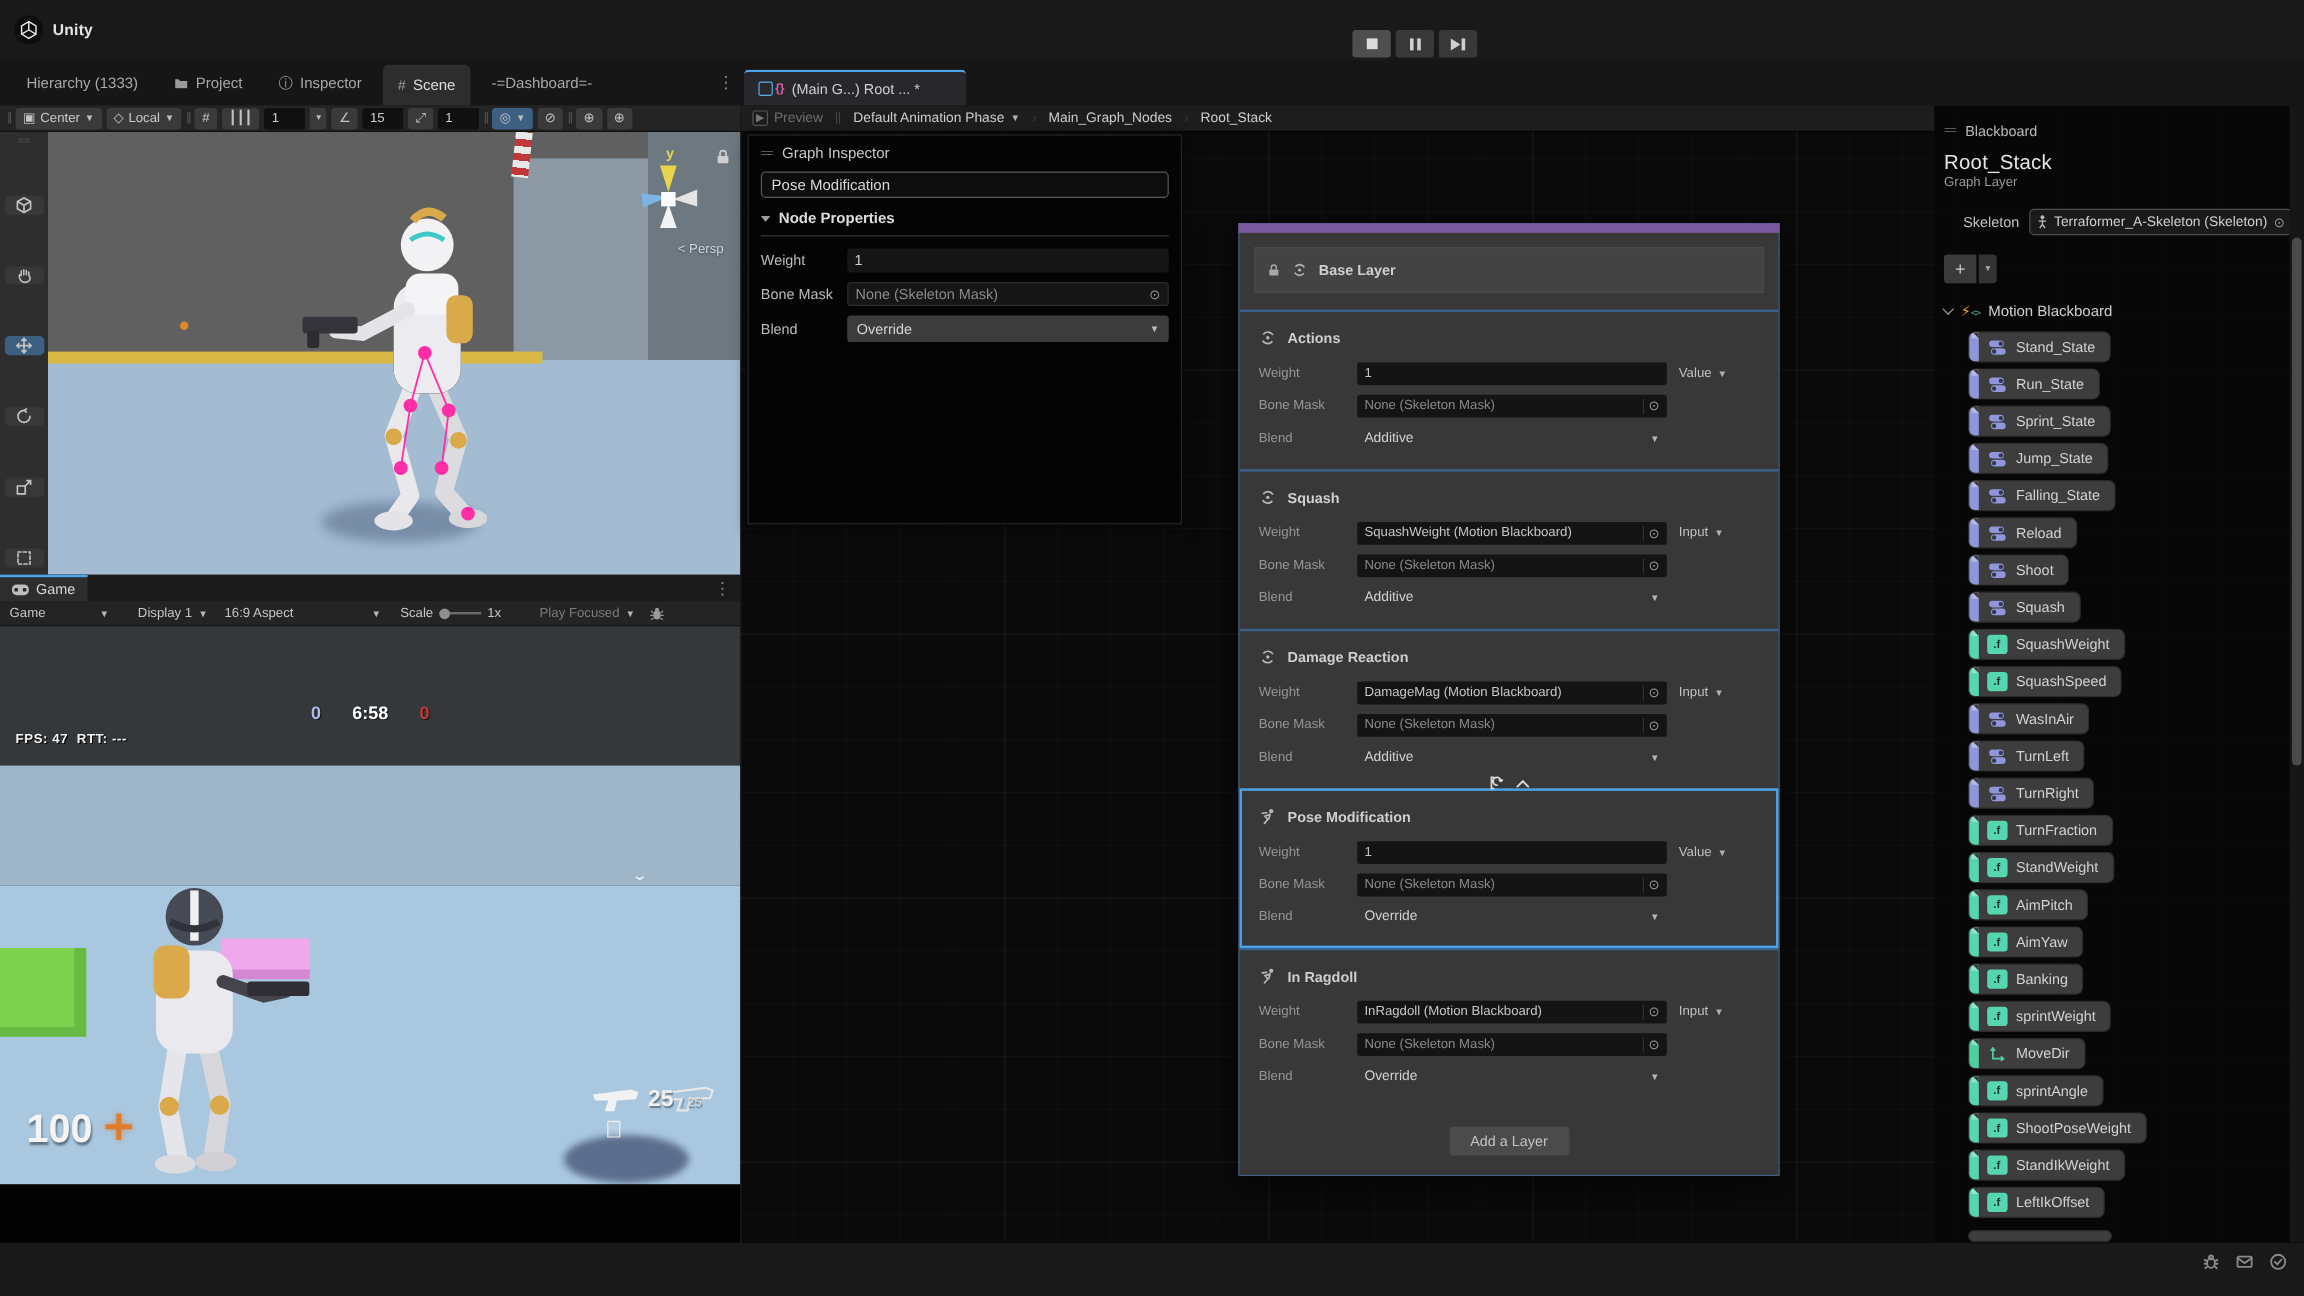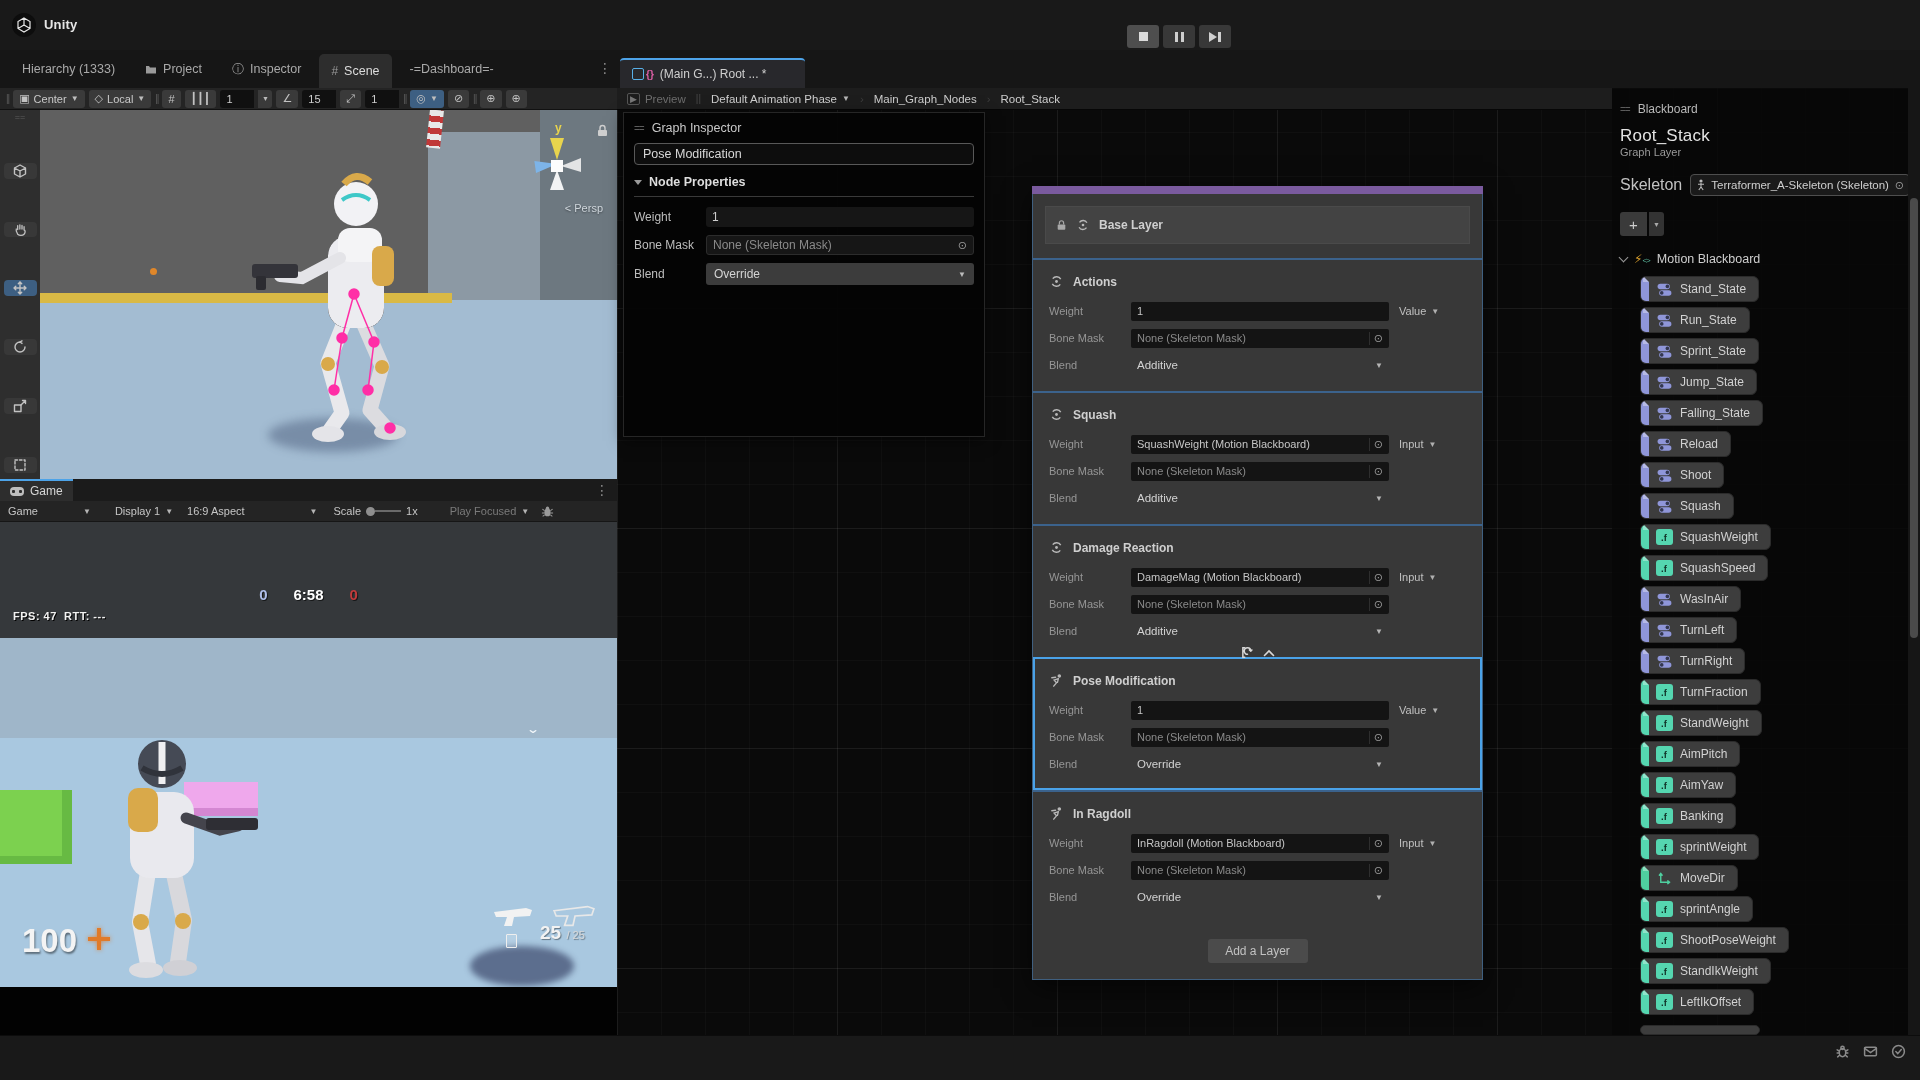--- a/index.html
+++ b/index.html
@@ -109,21 +109,21 @@
   .hud{position:absolute;color:#fff;}
   .hud-fps{left:13px;top:88px;font-size:11px;font-weight:bold;letter-spacing:.5px;text-shadow:1px 1px 0 #000;color:#f2f2f2;}
   .hud-score{left:0;top:64px;width:617px;text-align:center;font-size:15px;font-weight:bold;text-shadow:1px 1px 0 rgba(0,0,0,.6);}
   .score-blue{color:#aebde8;margin-right:26px;}
   .score-red{color:#c23b3b;margin-left:26px;}
   .hud-health{left:22px;top:400px;font-size:33px;font-weight:bold;color:#f4f4f4;text-shadow:1px 2px 2px rgba(0,0,0,.45);}
   .crosshair{position:absolute;left:88px;top:406px;width:22px;height:22px;}
   .crosshair:before,.crosshair:after{content:"";position:absolute;background:#e07b2a;box-shadow:0 0 4px rgba(224,123,42,.8);}
   .crosshair:before{left:9px;top:0;width:4px;height:22px;}
   .crosshair:after{left:0;top:9px;width:22px;height:4px;}
-  .hud-ammo{left:540px;top:400px;font-size:19px;font-weight:bold;color:#f2f2f2;text-shadow:1px 1px 1px rgba(0,0,0,.4);}
+  .hud-ammo{left:540px;top:384px;font-size:19px;font-weight:bold;color:#f2f2f2;text-shadow:1px 1px 1px rgba(0,0,0,.4);}
   .hud-ammo small{font-size:11px;color:#d8d8d8;font-weight:normal;}
   .gun-filled{position:absolute;left:492px;top:382px;}
   .gun-outline{position:absolute;left:552px;top:380px;}
   .docicon{position:absolute;left:506px;top:412px;width:11px;height:14px;border:1.5px solid #eee;border-radius:1px;background:rgba(255,255,255,.15);}
 
   
   .graph-pane{position:relative;flex:1;height:947px;background-color:#0a0a0a;
     background-image:
       linear-gradient(rgba(255,255,255,.05) 1px,transparent 1px),
       linear-gradient(90deg,rgba(255,255,255,.05) 1px,transparent 1px),
@@ -184,21 +184,21 @@
   .selpanel svg{stroke:#d8d8d8;fill:none;stroke-width:1.6;stroke-linecap:round;}
   .rs-footer{display:flex;justify-content:center;padding:16px 0;}
   .addlayer{width:100px;height:24px;background:#4b4b4b;border-radius:3px;color:#c2c2c2;font-size:12px;display:flex;align-items:center;justify-content:center;}
 
   
   .blackboard{position:absolute;right:0;top:0;width:308px;height:947px;background:rgba(7,7,7,.85);padding:14px 0 0 8px;}
   .bb-head{display:flex;align-items:center;gap:8px;color:#b9b9b9;font-size:12px;margin-bottom:10px;}
   .bb-title{color:#e4e4e4;font-size:17px;letter-spacing:.2px;}
   .bb-sub{color:#9a9a9a;font-size:11px;margin-bottom:16px;}
   .bb-skel{display:flex;align-items:center;gap:8px;margin-bottom:16px;}
-  .bb-skel .lbl{color:#c2c2c2;font-size:16px;}
+  .bb-skel .lbl{color:#c2c2c2;font-size:12px;margin-left:16px;}
   .skelfield{flex:1;margin-right:10px;height:22px;border:1px solid #4e4e4e;border-radius:4px;background:#1a1a1a;
     display:flex;align-items:center;gap:5px;padding:0 5px;color:#cfcfcf;font-size:11.5px;white-space:nowrap;overflow:hidden;}
   .skelfield .objpick{margin-left:auto;color:#9a9a9a;font-size:11px;}
   .bb-add{display:flex;gap:2px;margin-bottom:16px;}
   .addbtn{width:27px;height:24px;background:#3a3a3a;border-radius:3px 0 0 3px;color:#cdcdcd;font-size:15px;display:flex;align-items:center;justify-content:center;}
   .addbtn-dd{width:15px;height:24px;background:#333;border-radius:0 3px 3px 0;display:flex;align-items:center;justify-content:center;font-size:7px;color:#aaa;}
   .bb-fold{display:flex;align-items:center;gap:7px;color:#cfcfcf;font-size:12.5px;margin-bottom:10px;}
   .chev{width:7px;height:7px;border-right:1.6px solid #9a9a9a;border-bottom:1.6px solid #9a9a9a;transform:rotate(45deg);margin-top:-3px;}
   .bolt{color:#e0a42e;font-size:12px;}
   .bolt small{color:#58b49a;font-size:8px;letter-spacing:-1px;}

